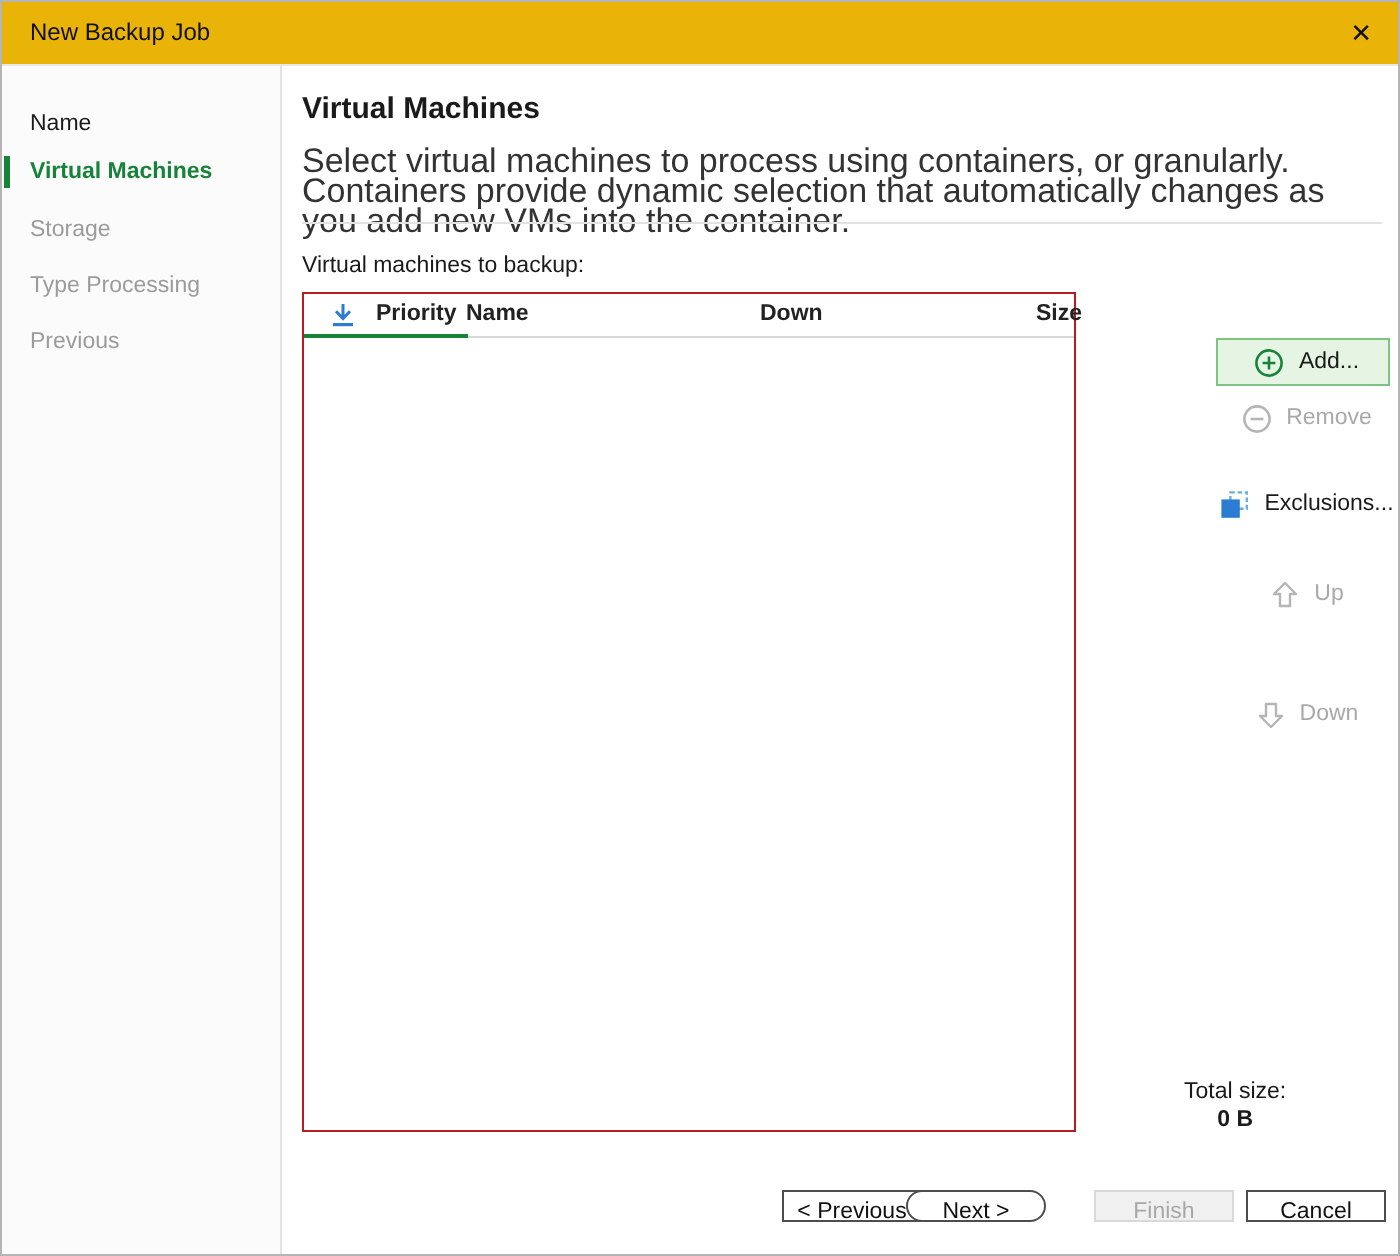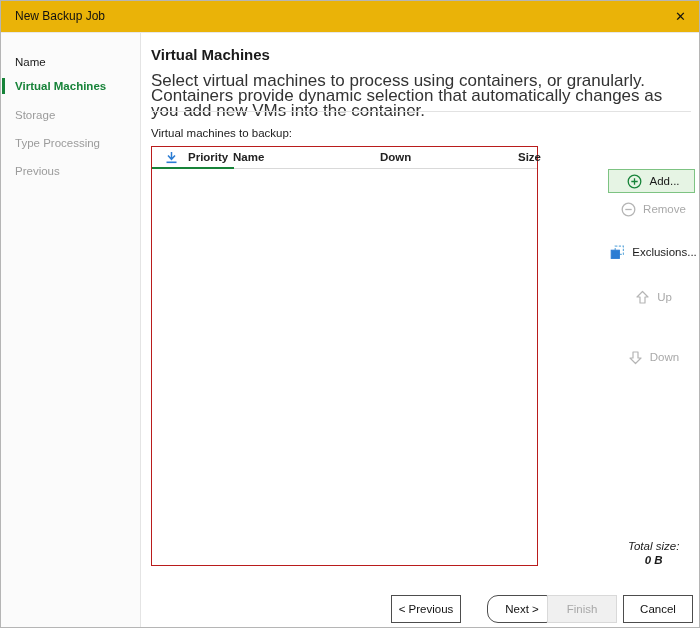--- a/index.html
+++ b/index.html
@@ -42,28 +42,28 @@
   .action { position:absolute; left:467px; width:87px; height:22px; display:flex; align-items:center; gap:7px; font-size:11.5px; color:#1a1a1a; cursor:pointer; background:transparent; border:1px solid transparent; padding:0 0 0 4px;justify-content:center; }
   .action .ic { width:15px; height:15px; flex:0 0 15px; display:block; }
   .action.highlight { background:#e6f4e4; border:1px solid #7dc382; height:24px; }
   .action.disabled { color:#a9a9a9; cursor:default; }
   .act-add { top:136px; }
   .act-remove { top:165px; }
   .act-exclusions { top:208px; }
   .act-up { top:253px; }
   .act-down { top:265px;margin-top:48px; }
 
-  .total { position:absolute; left:487px; top:506px; font-size:11.5px; color:#1a1a1a; line-height:14px;font-style:italic; }
+  .total { position:absolute; left:451px; top:506px; font-size:11.5px; color:#1a1a1a; line-height:14px; }
   .total .val { font-weight:700;text-align:center; }
 
   
-  .btn { position:absolute; top:562px; width:70px; height:28px; background:#fff; border:1px solid #4d4d4d; font-size:11.5px; color:#111; text-align:center; line-height:20px; cursor:pointer; font-family:inherit; }
+  .btn { position:absolute; top:562px; width:70px; height:16px; background:#fff; border:1px solid #4d4d4d; font-size:11.5px; color:#111; text-align:center; line-height:20px; cursor:pointer; font-family:inherit; }
   .btn.disabled { background:#f0f0f0; border:1px solid #d9d9d9; color:#a8a8a8; cursor:default; }
   .btn-prev { left:250px; }
-  .btn-next { left:346px;border-radius:11px; }
+  .btn-next { left:312px;border-radius:11px; }
   .btn-finish { left:406px; }
   .btn-cancel { left:482px; }
 </style>
 </head>
 <body>
 
 <div class="window">
 
   <div class="titlebar">
     <span class="title">New Backup Job</span>

